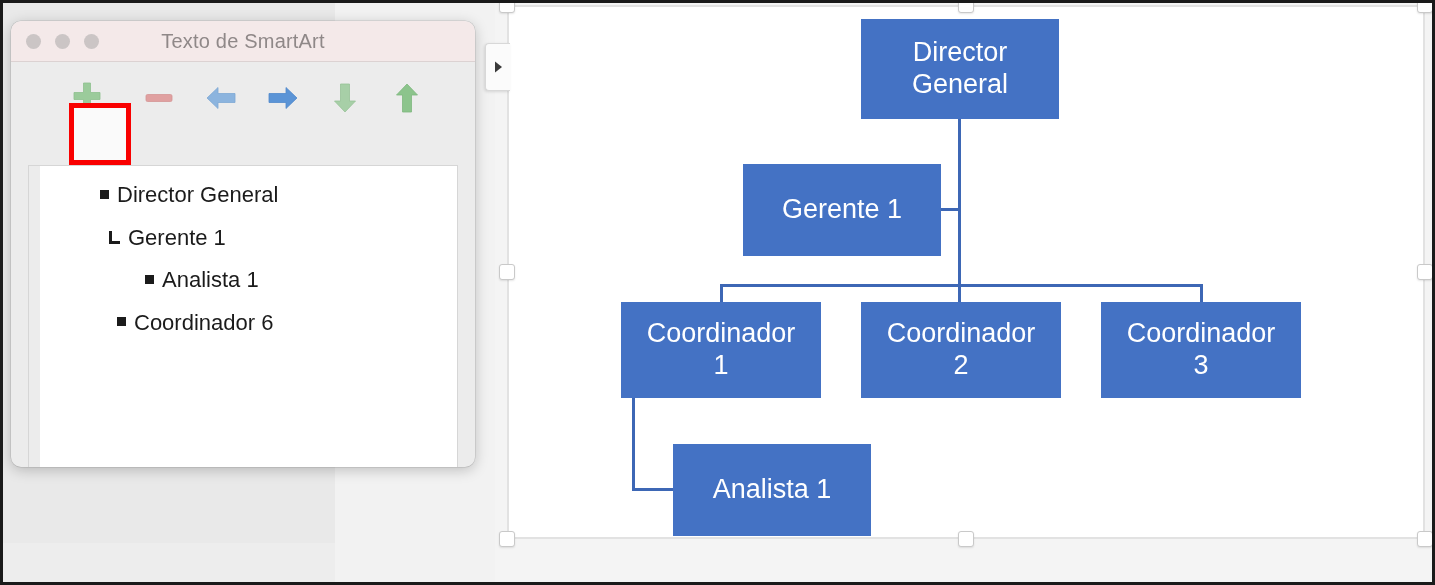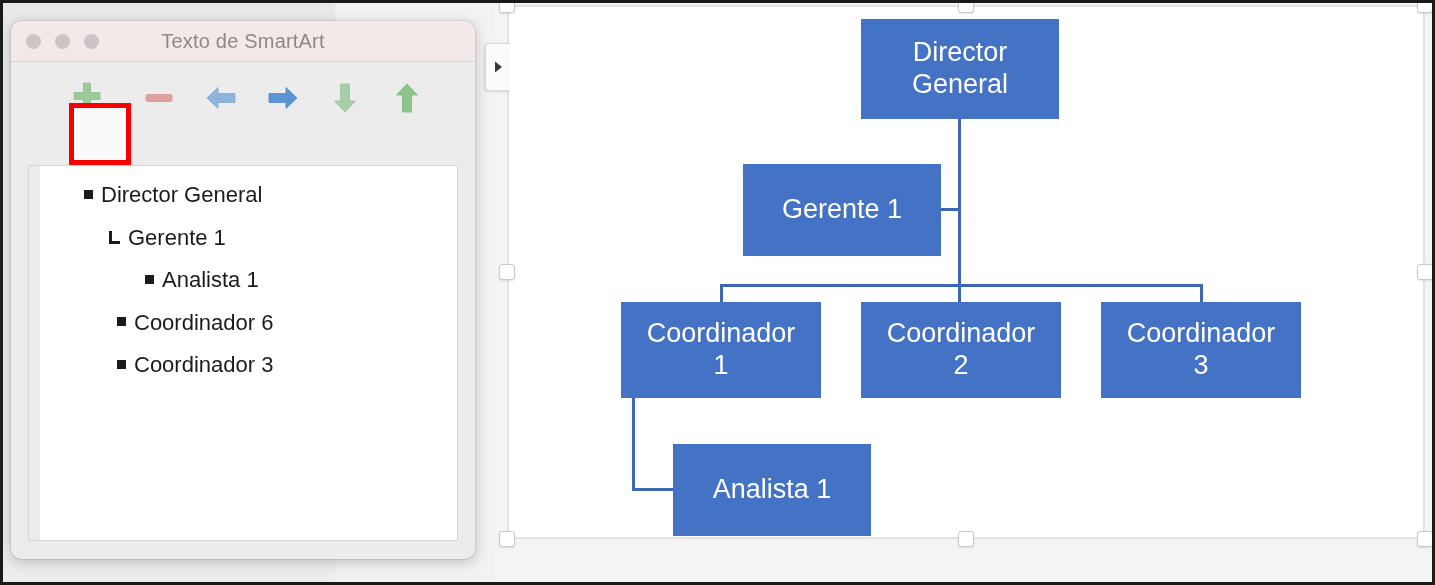--- a/index.html
+++ b/index.html
@@ -45,21 +45,21 @@
     position: absolute;
     left: 492px; top: 0;
     width: 943px; height: 585px;
     background: #f4f4f4;
   }
 
   
   .smartart-window {
     position: absolute;
     left: 8px; top: 18px;
-    width: 464px; height: 538px;
+    width: 464px; height: 446px;
     background: #ececec;
     border-radius: 10px;
     box-shadow: 0 3px 14px rgba(0,0,0,0.22), 0 0 0 0.5px rgba(0,0,0,0.14);
     overflow: hidden;
   }
   .titlebar {
     position: relative;
     height: 40px;
     background: #f4e9e9;
     border-bottom: 1px solid #dcd2d2;
@@ -163,21 +163,21 @@
     width: 2.5px; height: 11px;
     background: #1b1b1b;
   }
   .bullet-elbow::after {
     content: "";
     position: absolute;
     left: 1px; bottom: 1px;
     width: 11px; height: 2.5px;
     background: #1b1b1b;
   }
-  .lvl0 { padding-left: 44px; }
+  .lvl0 { padding-left: 60px; }
   .lvl1 { padding-left: 77px; }
   .lvl1b { padding-left: 68px; }
   .lvl2 { padding-left: 105px; }
 
   
   .canvas-wrap {
     position: absolute;
     left: 504px; top: 2px;
     width: 1098px; height: 534px;
   }
@@ -323,24 +323,20 @@
         <div class="list-item lvl2">
           <span class="bullet"></span>
           <span>Analista 1</span>
         </div>
 
         <div class="list-item lvl1">
           <span class="bullet"></span>
           <span>Coordinador 6</span>
         </div>
 
-        <div class="list-item lvl1">
-          <span class="bullet"></span>
-          <span>Coordinador 3</span>
-        </div>
 
       </div>
     </div>
   </div>
 
   <div class="canvas-wrap">
     <div class="canvas-frame"></div>
 
     <div class="pane-toggle">
       <svg width="12" height="14" viewBox="0 0 12 14">

